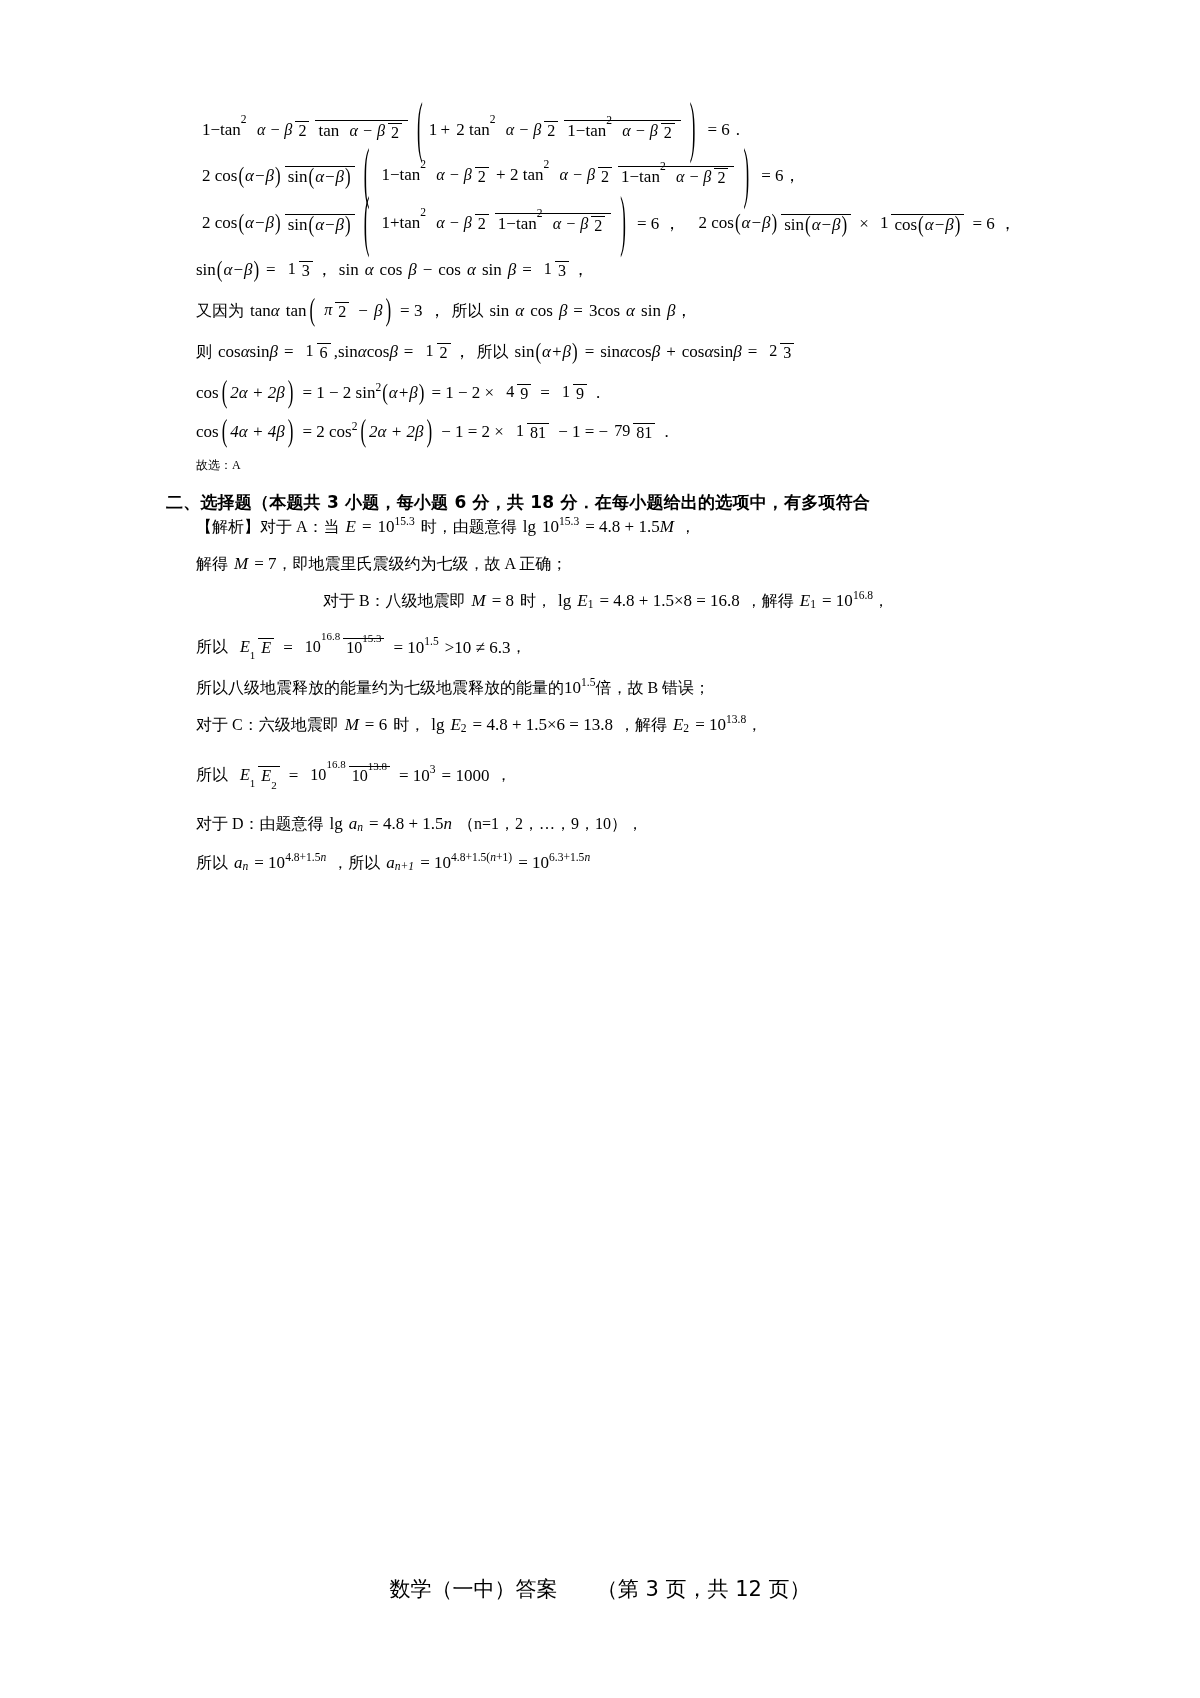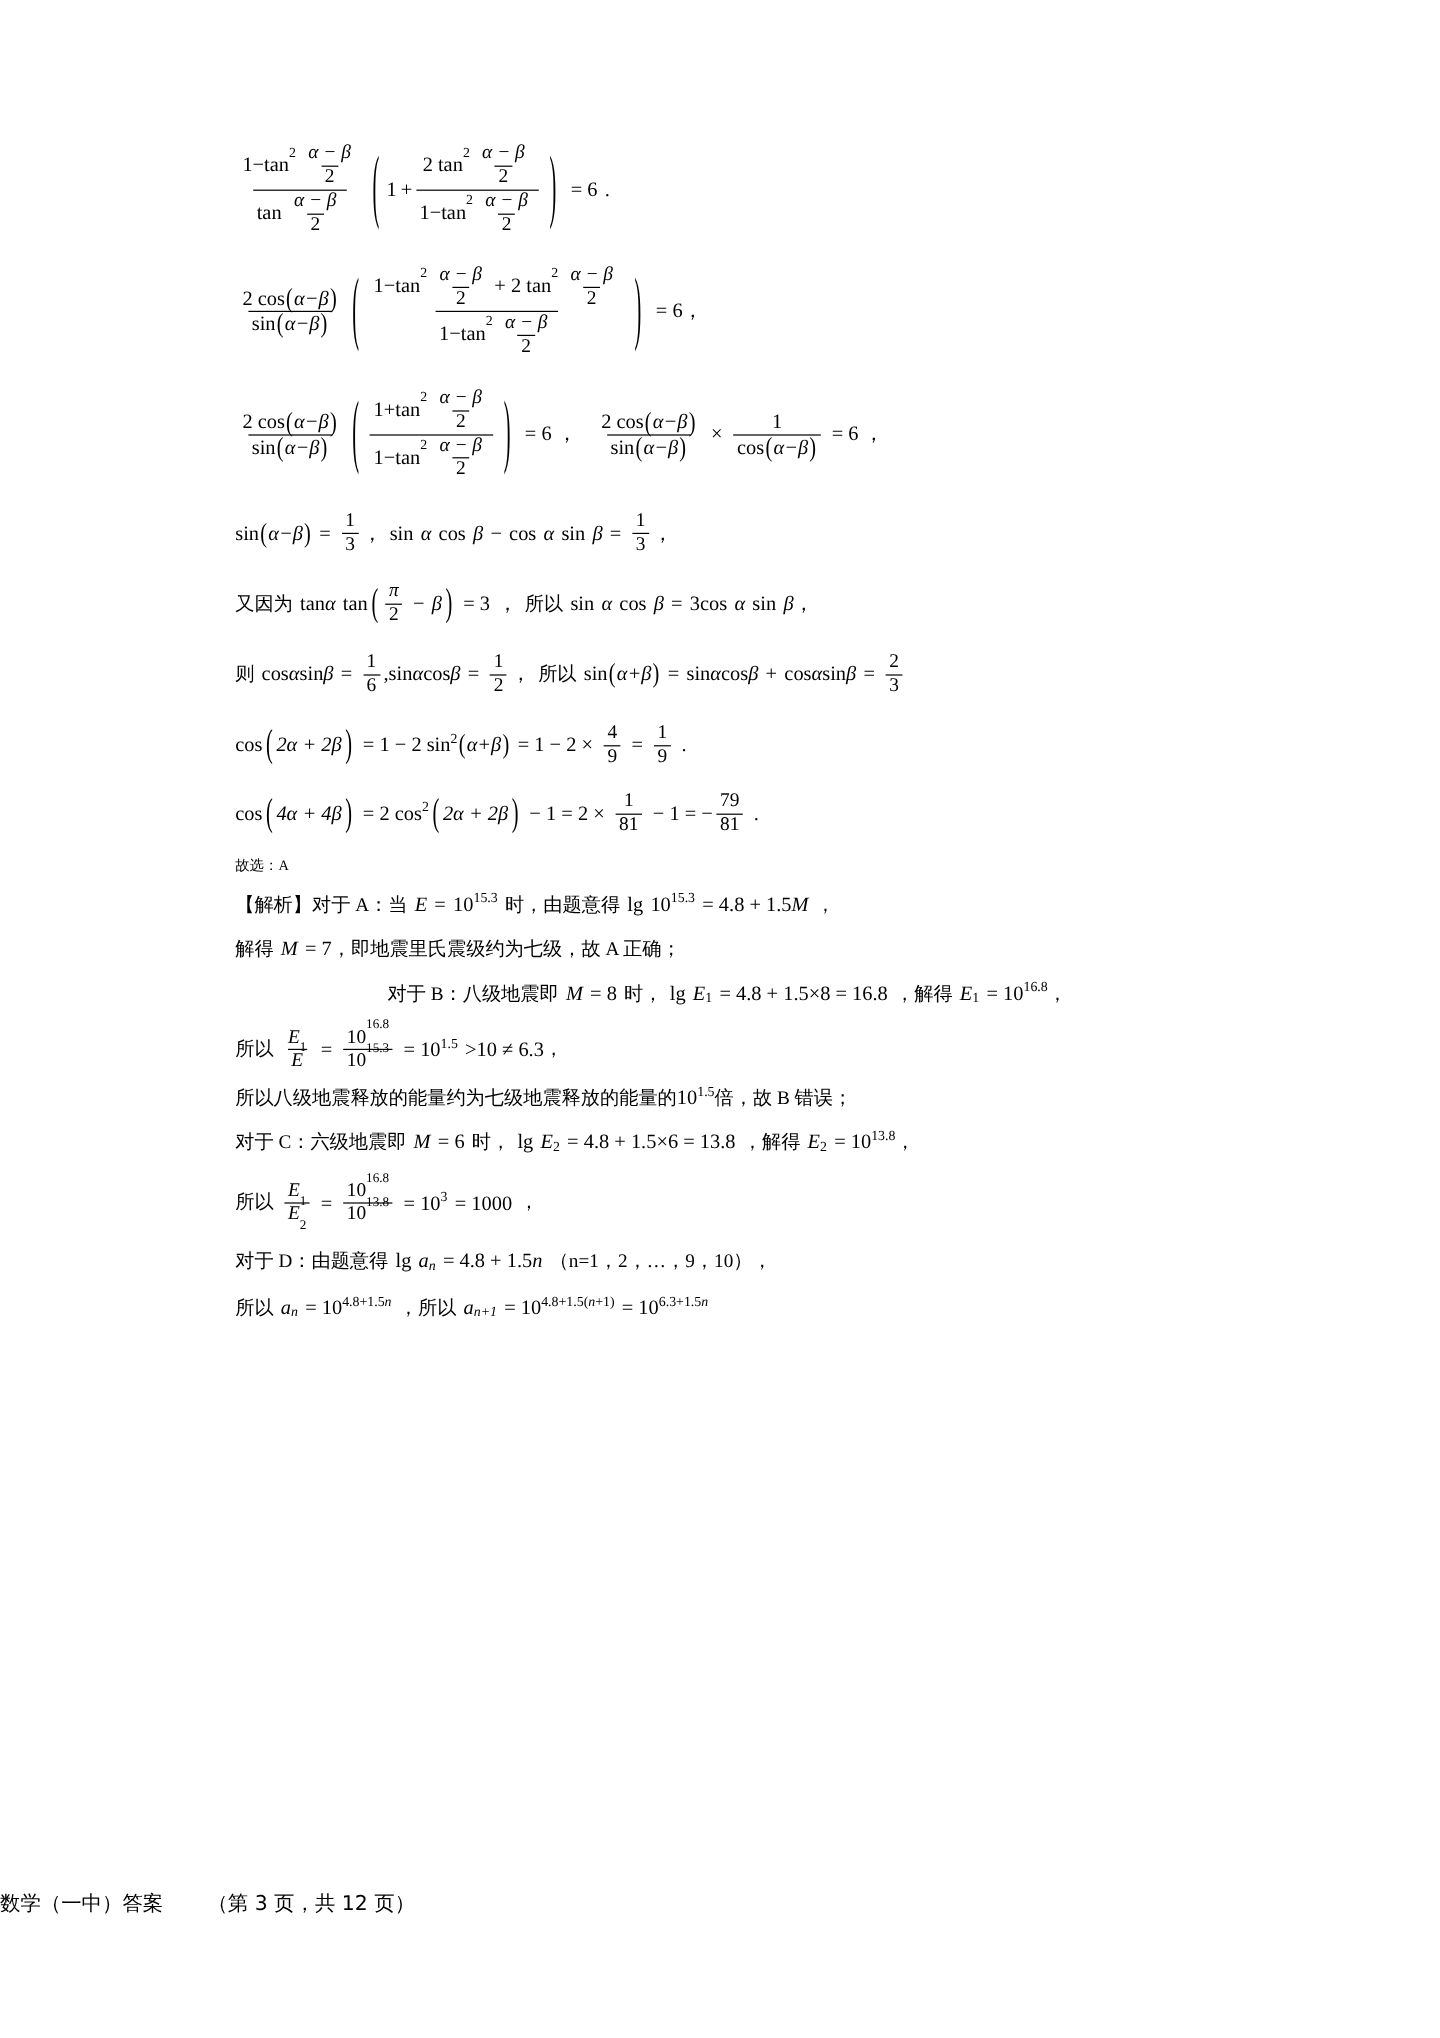--- a/index.html
+++ b/index.html
@@ -35,21 +35,20 @@
     line-height: 1.1;
     display: flex;
     align-items: center;
     flex-wrap: nowrap;
     white-space: nowrap;
   }
   .it { font-style: italic; }
   .up { font-style: normal; }
   .frac {
     display: inline-flex;
-    flex-direction: column;
     align-items: center;
     vertical-align: middle;
     margin: 0 3px;
     font-size: 0.95em;
     justify-content: flex-end;
   }
   .frac > .num {
     padding: 0 3px 1px 3px;
     line-height: 1.05;
   }
@@ -113,23 +112,23 @@
     flex-wrap: nowrap;
     white-space: nowrap;
     font-size: 17px;
   }
   .lineblk.tall { min-height: 40px; }
   .footer {
     position: absolute;
     left: 0;
     top: 1575px;
     width: 1200px;
-    text-align: left;
+    text-align: center;
     font-family: "DejaVu Sans", "Liberation Sans", sans-serif;
-    font-size: 17px;
+    font-size: 21px;
   }
 </style>
 </head>
 <body>
 
 <div class="page">
   <div class="content">
 
     <div class="eqrow mathline" style="margin-bottom:24px;">
       <span class="frac" style="font-size:17px;">
@@ -443,20 +442,21 @@
       <span class="frac">
           <span class="num">79</span>
           <span class="den">81</span>
         </span>
       <span class="sp"></span>
         <span>.</span>
     </div>
 
     <div class="cn-serif" style="margin-bottom:14px; font-size:12px;">故选：A</div>
 
+    <div class="sectionhead" style="margin-left:-30px;">二、选择题（本题共 3 小题，每小题 6 分，共 18 分．在每小题给出的选项中，有多项符合</div>
 
 
     <div class="lineblk" style="margin-bottom:16px;">
       <span class="cn-serif">【解析】</span>
       <span class="cn-serif">对于 A：当</span>
       <span class="sp"></span>
       <span class="it">E</span>
         <span class="sp"></span>
         <span>=</span>
         <span class="sp"></span>

